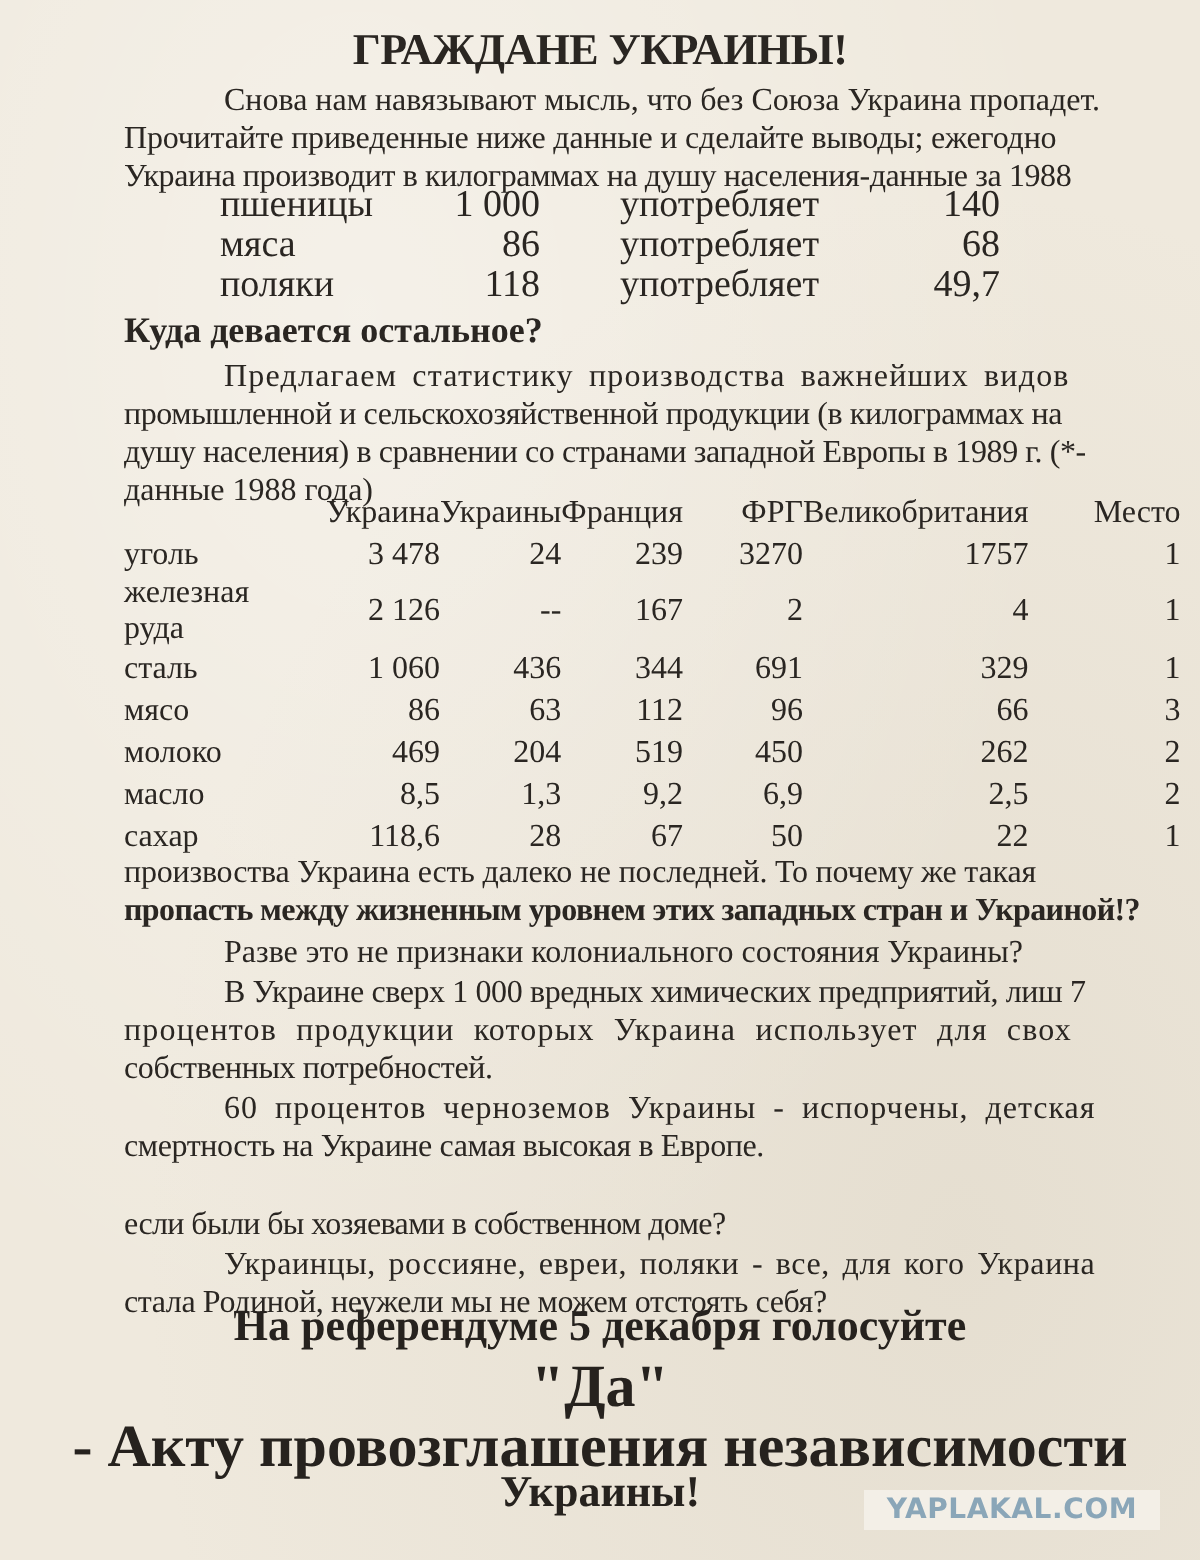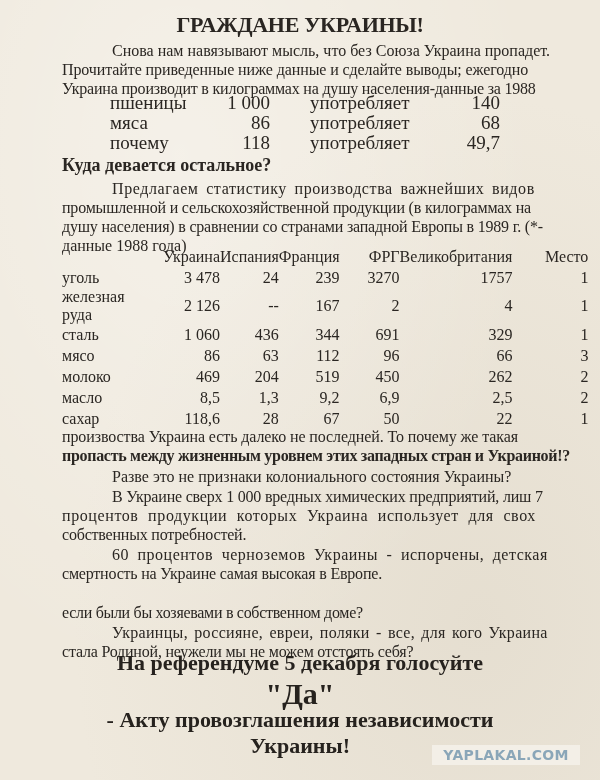--- a/index.html
+++ b/index.html
@@ -38,21 +38,21 @@
     .col-es { width: 50px; text-align: right; }
     .col-fr { width: 60px; text-align: right; }
     .col-de { width: 60px; text-align: right; }
     .col-gb { width: 100px; text-align: right; }
     .col-pl { width: 76px; text-align: right; }
     .hdr-row th { font-size: 16px; }
 
     .cta { position: absolute; left: 0; width: 600px; text-align: center; font-weight: bold; color: #26221e; }
     .cta1 { top: 650px; font-size: 22px; }
     .cta2 { top: 677px; font-size: 30px; }
-    .cta3 { top: 707px; font-size: 22px; }
+    .cta3 { top: 707px; font-size: 30px; }
     .cta4 { top: 733px; font-size: 22px; }
 
     .watermark {
       position: absolute; left: 432px; top: 745px; width: 148px; height: 20px;
       background: #f3efe7; color: #8aa6b8;
       font-family: "DejaVu Sans", sans-serif; font-weight: bold; font-size: 14px;
       text-align: center; line-height: 20px; letter-spacing: 0.3px;
     }
   </style>
 </head>
@@ -73,40 +73,40 @@
       <span class="c3">употребляет</span>
       <span class="c4">140</span>
     </div>
     <div class="row">
       <span class="c1">мяса</span>
       <span class="c2">86</span>
       <span class="c3">употребляет</span>
       <span class="c4">68</span>
     </div>
     <div class="row">
-      <span class="c1">почему</span>
+      <span class="c1">поляки</span>
       <span class="c2">118</span>
       <span class="c3">употребляет</span>
       <span class="c4">49,7</span>
     </div>
   </div>
 
   <div class="subhead">Куда девается остальное?</div>
 
   <div class="intro-line" style="left:112px; top:179px; letter-spacing:0.6px; word-spacing:3px;">Предлагаем статистику производства важнейших видов</div>
   <div class="intro-line" style="left:62px; top:198px; letter-spacing:-0.2px;">промышленной и сельскохозяйственной продукции (в килограммах на</div>
   <div class="intro-line" style="left:62px; top:217px; letter-spacing:-0.2px;">душу населения) в сравнении со странами западной Европы в 1989 г. (*-</div>
   <div class="intro-line" style="left:62px; top:236px;">данные 1988 года)</div>
 
   <table class="stats" style="top:246px;">
     <tbody>
         <tr class="hdr-row">
       <th class="col-name"></th>
       <th class="col-ua" style="text-align:right;">Украина</th>
-      <th class="col-es" style="text-align:right;">Испания</th>
+      <th class="col-es" style="text-align:right;">Украины</th>
       <th class="col-fr" style="text-align:right;">Франция</th>
       <th class="col-de" style="text-align:right;">ФРГ</th>
       <th class="col-gb" style="text-align:right;">Великобритания</th>
       <th class="col-pl" style="text-align:right;">Место</th>
     </tr>
     <tr>
       <td class="col-name">уголь</td>
       <td class="col-ua">3 478</td>
       <td class="col-es">24</td>
       <td class="col-fr">239</td>

